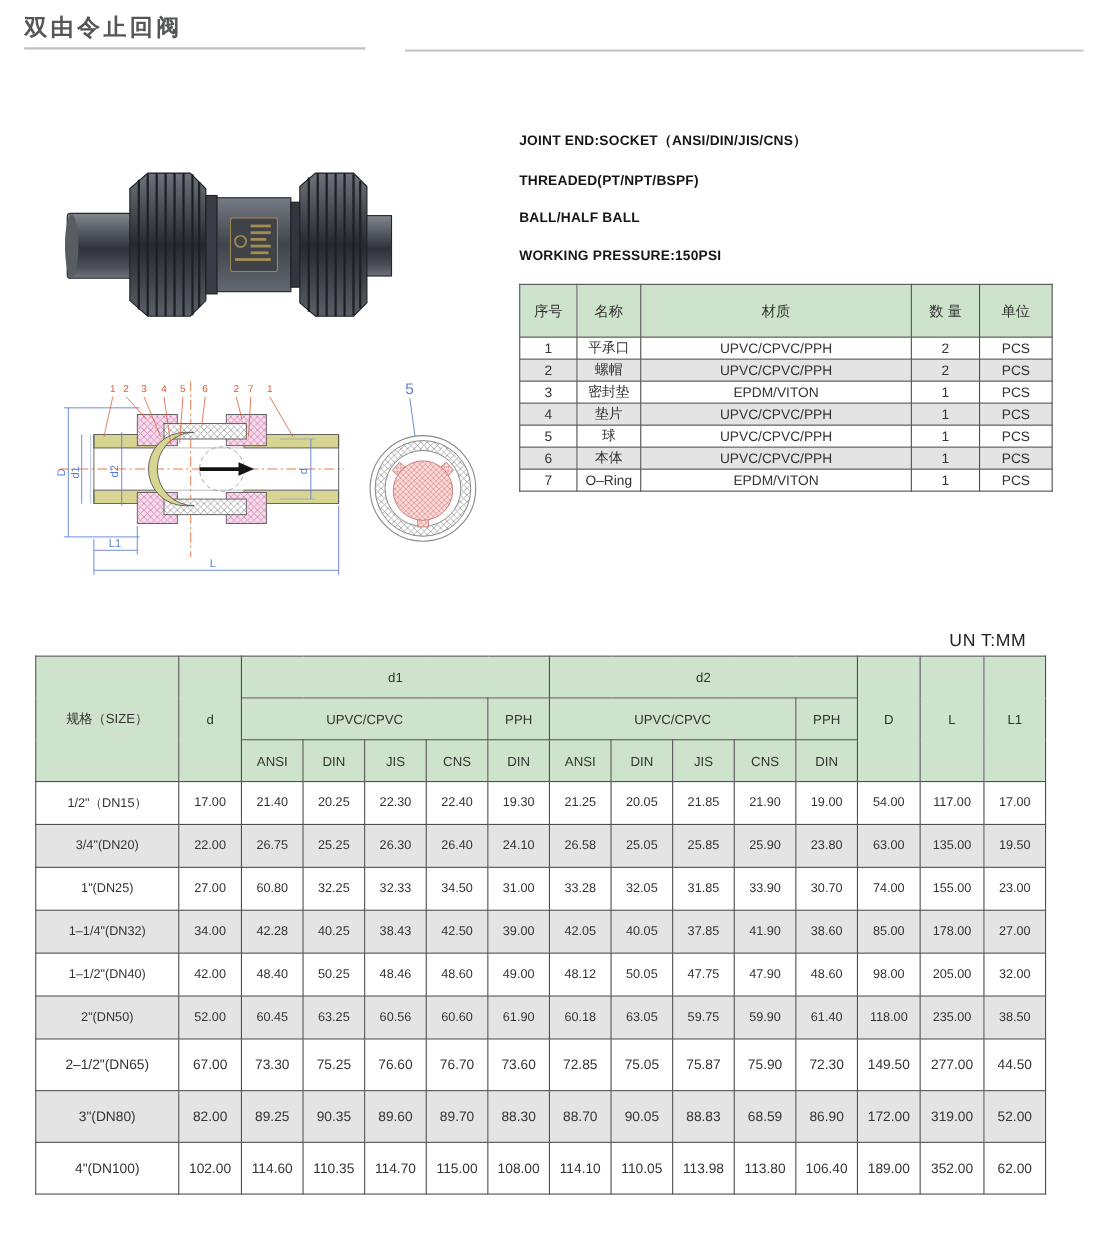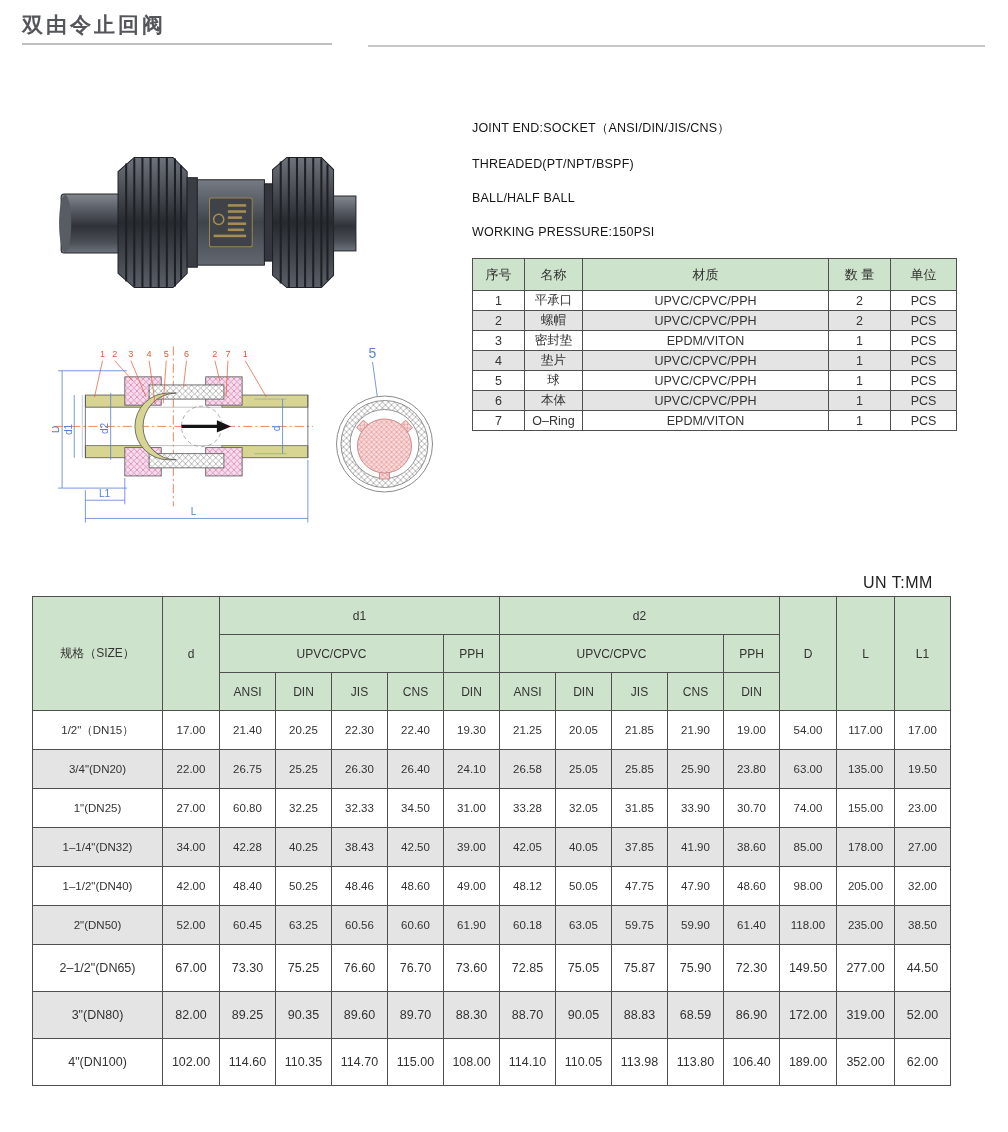--- a/index.html
+++ b/index.html
@@ -7,32 +7,32 @@
         font-family:"Liberation Sans","DejaVu Sans",sans-serif;color:#333;}
 
   
   .title-cn{position:absolute;left:22px;top:11px;font-size:21px;font-weight:bold;color:#55565a;letter-spacing:3px;font-family:Liberation Mono, monospace;}
   .rule-cn{position:absolute;left:22px;top:43px;width:310px;height:2px;background:#bfbfbf;}
   .title-en{position:absolute;left:368px;top:8px;width:620px;font-size:22px;color:#45b09e;letter-spacing:.5px;white-space:nowrap;}
   .rule-en{position:absolute;left:368px;top:45px;width:617px;height:2px;background:#c7c7c7;}
 
   
   .specs{position:absolute;left:472px;top:120px;}
-  .spec-line{font-size:12.5px;font-weight:normal;color:#161616;margin-bottom:20px;letter-spacing:.2px;}
+  .spec-line{font-size:12.5px;font-weight:bold;color:#161616;margin-bottom:20px;letter-spacing:.2px;}
 
   
   table{border-collapse:collapse;table-layout:fixed;}
   th,td{border:1px solid #4f4f4f;text-align:center;vertical-align:middle;padding:0 2px;
         overflow:hidden;white-space:nowrap;}
   thead th{background:#cee3cb;font-weight:normal;color:#333;}
   tr.alt td{background:#e4e4e4;}
 
   
   .parts-table{position:absolute;left:472px;top:258px;width:484px;font-size:12.5px;}
-  .parts-table thead tr{height:32px;}
+  .parts-table thead tr{height:48px;}
   .parts-table thead th{font-size:13px;}
   .parts-table tbody tr{height:20px;}
 
   
   .unit-note{position:absolute;left:848px;top:574px;width:100px;text-align:center;
              font-size:16px;color:#222;letter-spacing:.5px;}
 
   
   .dim-table{position:absolute;left:32px;top:596px;width:917px;font-size:11.5px;}
   .dim-table thead tr{height:38px;}

